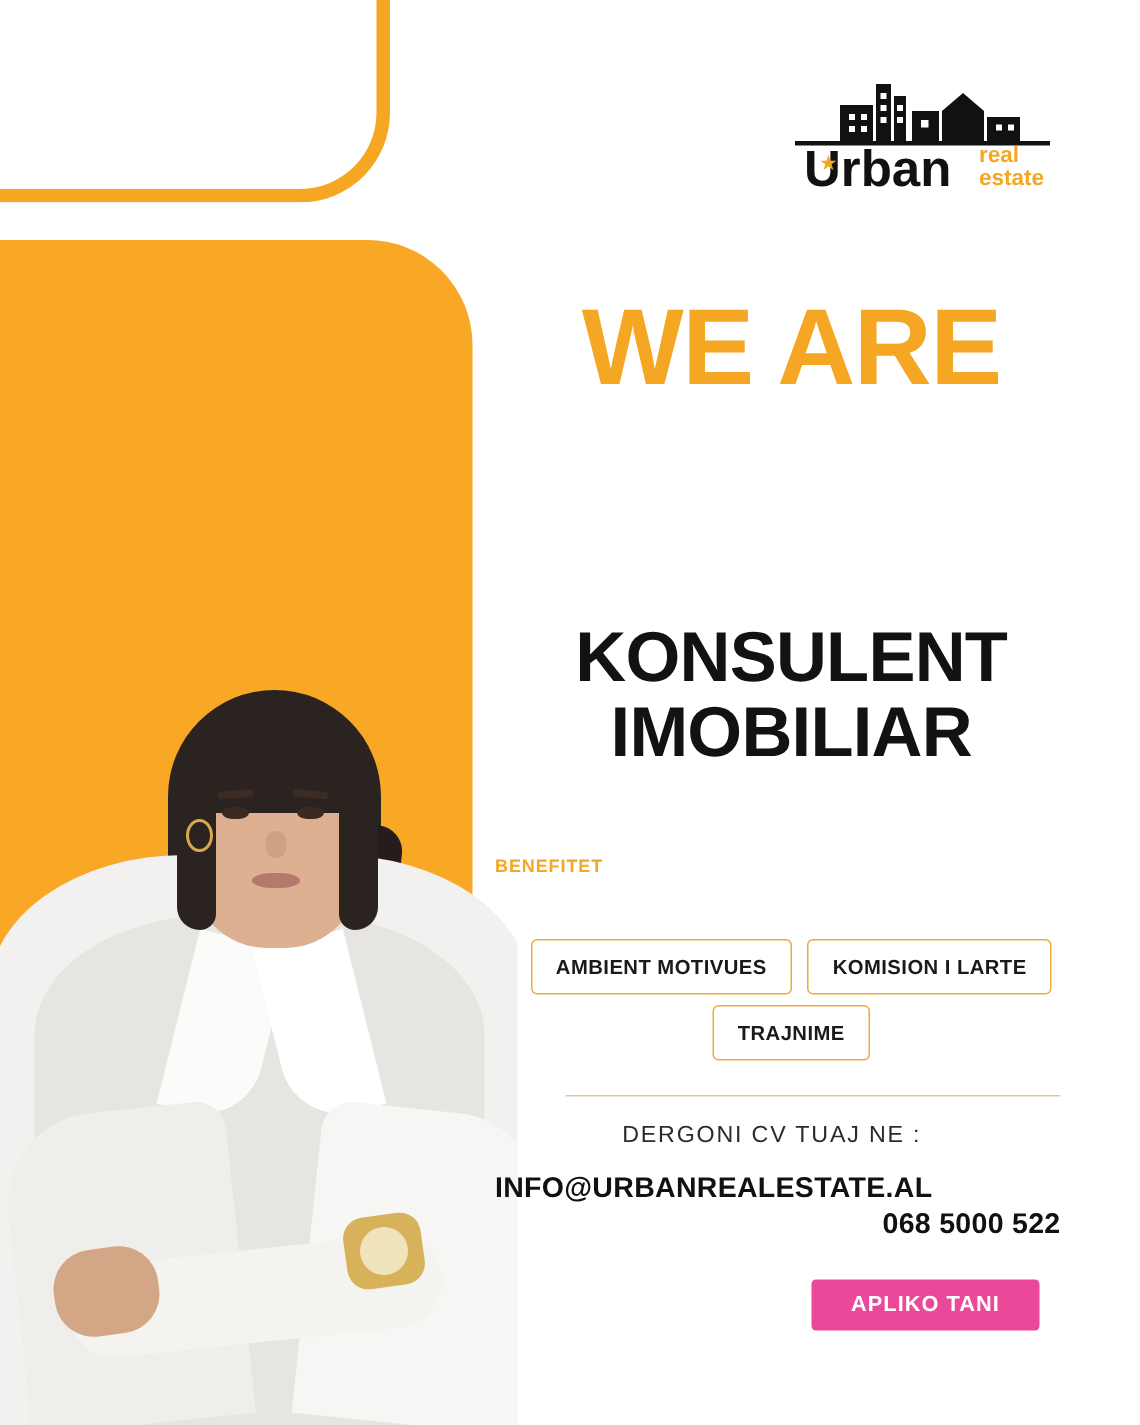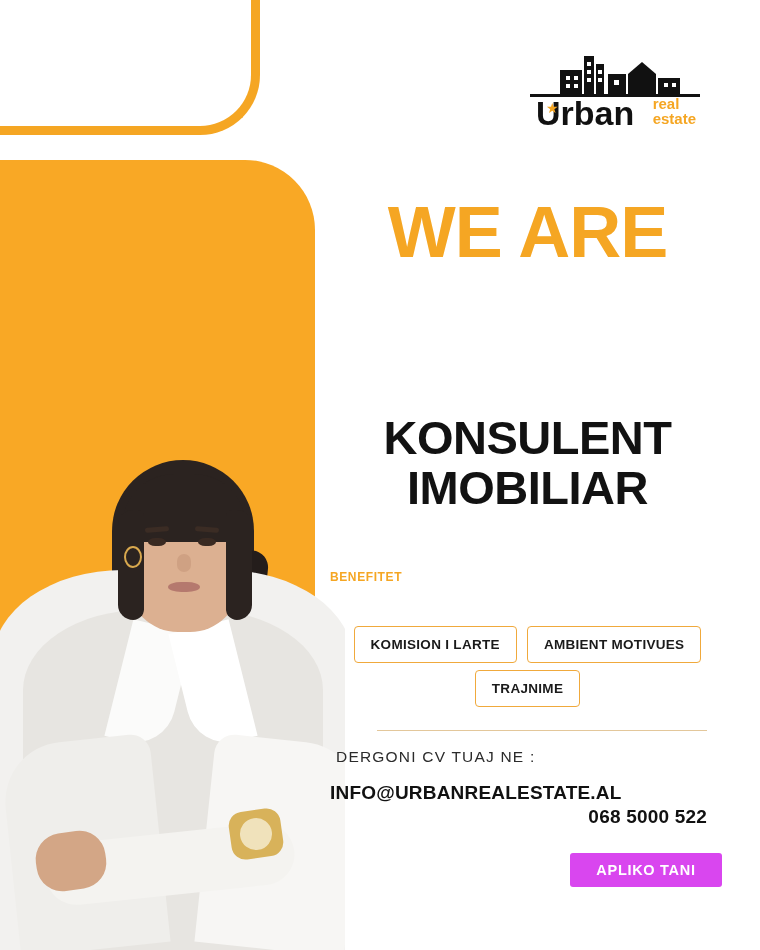--- a/index.html
+++ b/index.html
@@ -359,24 +359,24 @@
     left: 377px;
     top: 730px;
     width: 330px;
     height: 1px;
     background: #e3c79b;
   }
 
   
   .cv-label {
     position: absolute;
-    left: 336px;
+    left: 326px;
     top: 748px;
     width: 377px;
-    text-align: left;
+    text-align: center;
     color: #2b2b2b;
     font-size: 15.5px;
     letter-spacing: 1.2px;
   }
   .email {
     position: absolute;
     left: 330px;
     top: 782px;
     width: 377px;
     color: #111111;
@@ -390,25 +390,25 @@
     top: 806px;
     width: 377px;
     text-align: right;
     color: #111111;
     font-size: 19px;
     font-weight: bold;
     letter-spacing: 0.2px;
   }
   .cta {
     position: absolute;
-    right: 38px;
+    right: 67px;
     top: 853px;
     width: 152px;
     height: 34px;
-    background: #d946ef;
+    background: #ec4899;
     border: none;
     border-radius: 3px;
     color: #ffffff;
     font-family: "Liberation Sans", sans-serif;
     font-size: 14.5px;
     font-weight: bold;
     letter-spacing: 0.7px;
     cursor: pointer;
   }
 </style>
@@ -483,22 +483,22 @@
     <span class="l1">WE ARE</span>
   </div>
 
   <div class="role">
     <span class="l1">KONSULENT</span>
     <span class="l2">IMOBILIAR</span>
   </div>
 
   <div class="benefits-title">BENEFITET</div>
   <div class="chips-row r1">
+    <div class="chip">AMBIENT MOTIVUES</div>
     <div class="chip">KOMISION I LARTE</div>
-    <div class="chip">AMBIENT MOTIVUES</div>
   </div>
   <div class="chips-row r2">
     <div class="chip">TRAJNIME</div>
   </div>
 
   <div class="divider"></div>
 
   <div class="cv-label">DERGONI CV TUAJ NE :</div>
   <div class="email">INFO@URBANREALESTATE.AL</div>
   <div class="phone">068 5000 522</div>

